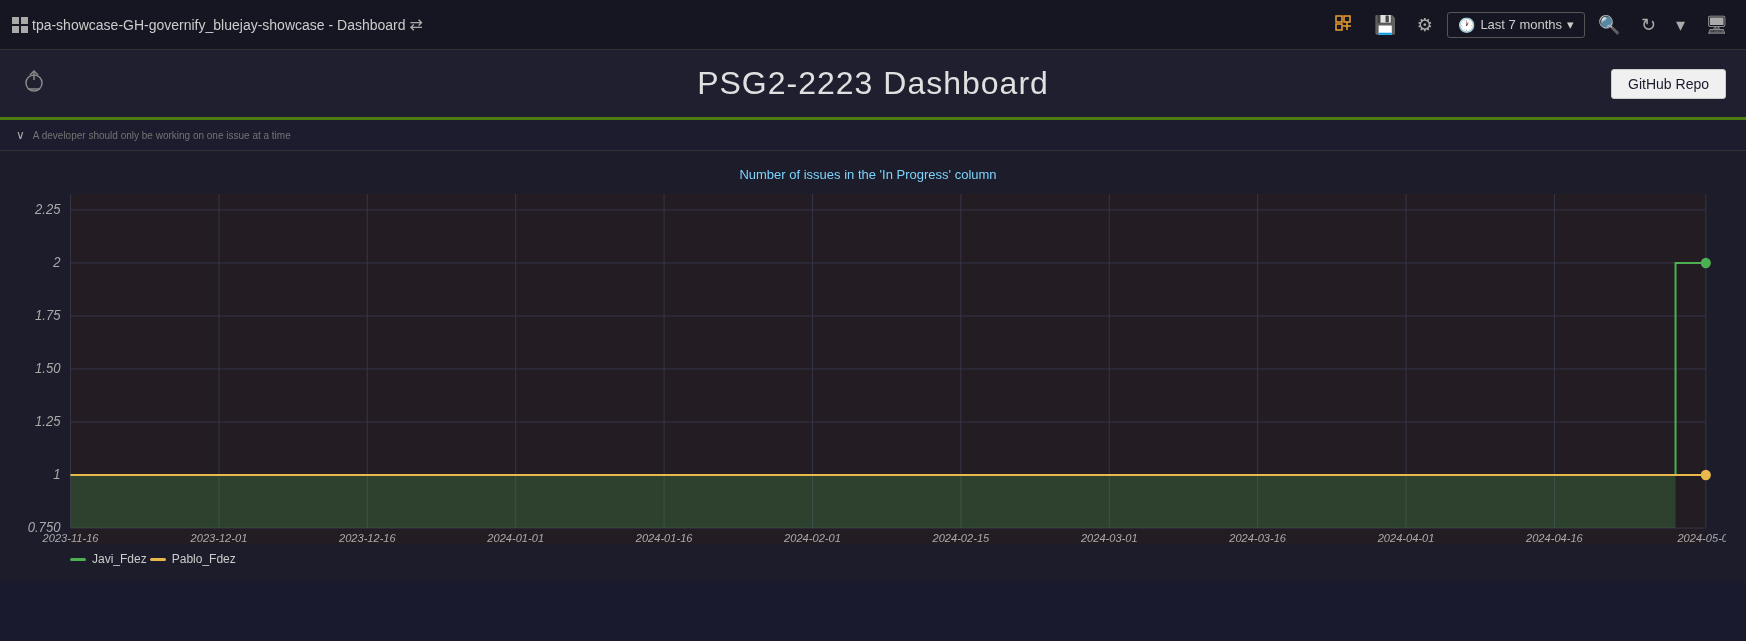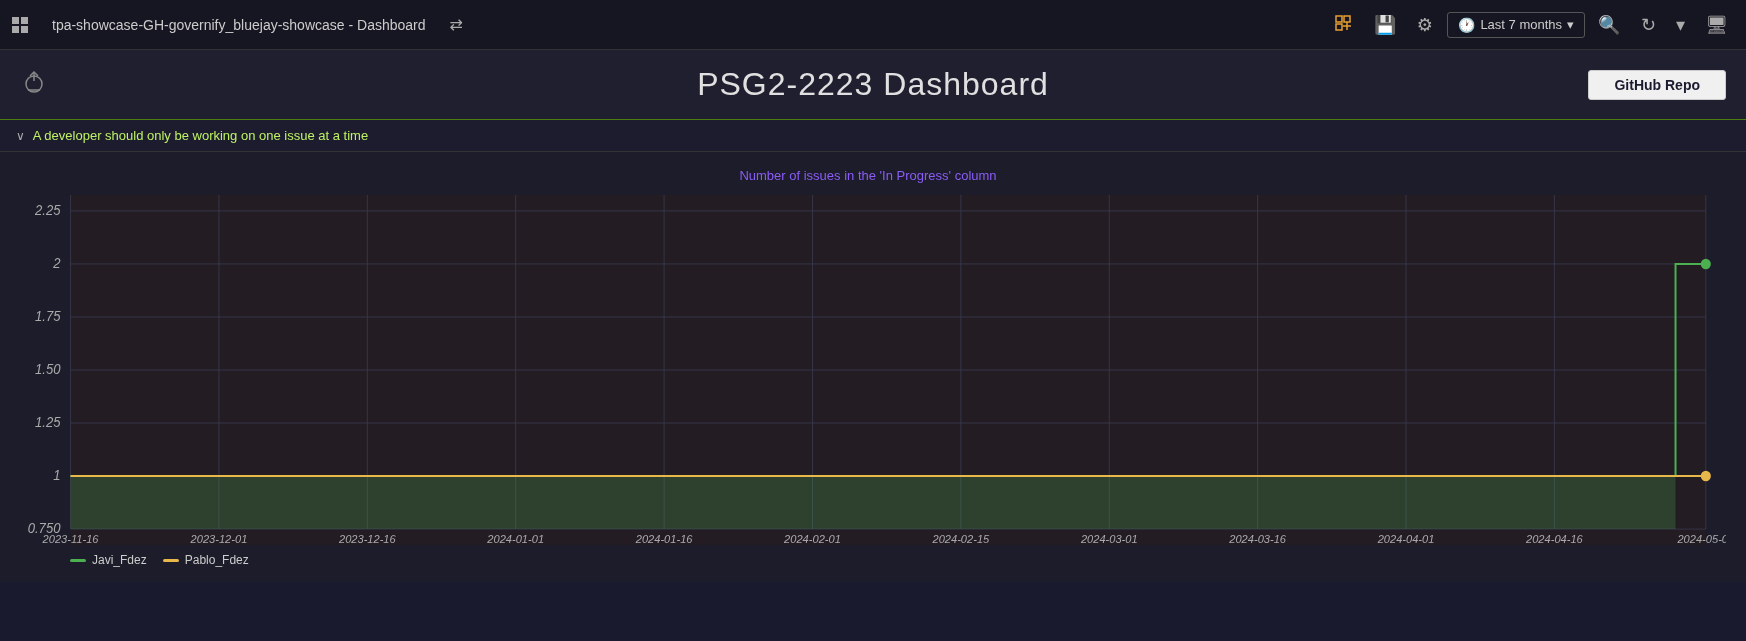--- a/index.html
+++ b/index.html
@@ -18,21 +18,21 @@
       border-bottom: 1px solid #333;
       height: 50px;
       display: flex;
       align-items: center;
       justify-content: space-between;
       padding: 0 12px;
     }
     .top-bar-left {
       display: flex;
       align-items: center;
-      gap: 24px;
+      gap: 4px;
     }
     .grid-icon {
       display: grid;
       grid-template-columns: 1fr 1fr;
       gap: 2px;
       width: 16px;
       height: 16px;
     }
     .grid-icon span {
       background: #aaa;
@@ -71,21 +71,21 @@
       cursor: pointer;
       display: flex;
       align-items: center;
       gap: 5px;
     }
     .time-range-btn .clock-icon { font-size: 14px; }
 
     
     .dashboard-header {
       background: #1f1f30;
-      border-bottom: 1px solid #4d7c0f;
+      border-bottom: 3px solid #4d7c0f;
       height: 70px;
       display: flex;
       align-items: center;
       justify-content: center;
       position: relative;
       padding: 0 20px;
     }
     .dashboard-title {
       font-size: 32px;
       font-weight: 300;
@@ -97,74 +97,74 @@
       left: 20px;
       color: #aaa;
       font-size: 22px;
     }
     .github-repo-btn {
       position: absolute;
       right: 20px;
       background: #f0f0f0;
       color: #1a1a2e;
       border: 1px solid #ccc;
-      padding: 6px 25px;
+      padding: 6px 16px;
       font-size: 14px;
-      font-weight: 700;
+      font-weight: 400;
       border-radius: 3px;
       cursor: pointer;
     }
 
     
     .panel-header {
       background: #1c1c2e;
       padding: 8px 16px;
       border-bottom: 1px solid #333;
       display: flex;
       align-items: center;
       gap: 8px;
     }
     .chevron-icon {
       color: #aaa;
       font-size: 12px;
     }
     .panel-label {
-      font-size: 13px;
-      color: #bef264;
+      font-size: 10px;
+      color: #737373;
     }
 
     
     .chart-container {
       background: #1c1c2a;
       padding: 16px 20px 16px 10px;
       position: relative;
       height: 430px;
     }
     .chart-title {
       text-align: center;
       font-size: 13px;
-      color: #8b5cf6;
+      color: #7dd3fc;
       margin-bottom: 12px;
       font-weight: 400;
     }
     .chart-inner {
       position: relative;
       width: 100%;
       height: 350px;
       font-style: italic;
     }
     svg.chart-svg {
       width: 100%;
       height: 100%;
     }
     
     .chart-legend {
       display: flex;
       align-items: center;
-      gap: 16px;
+      gap: 3px;
       padding: 8px 0 0 60px;
     }
     .legend-item {
       display: flex;
       align-items: center;
       gap: 6px;
       font-size: 12px;
       color: #ccc;
     }
     .legend-dot {

